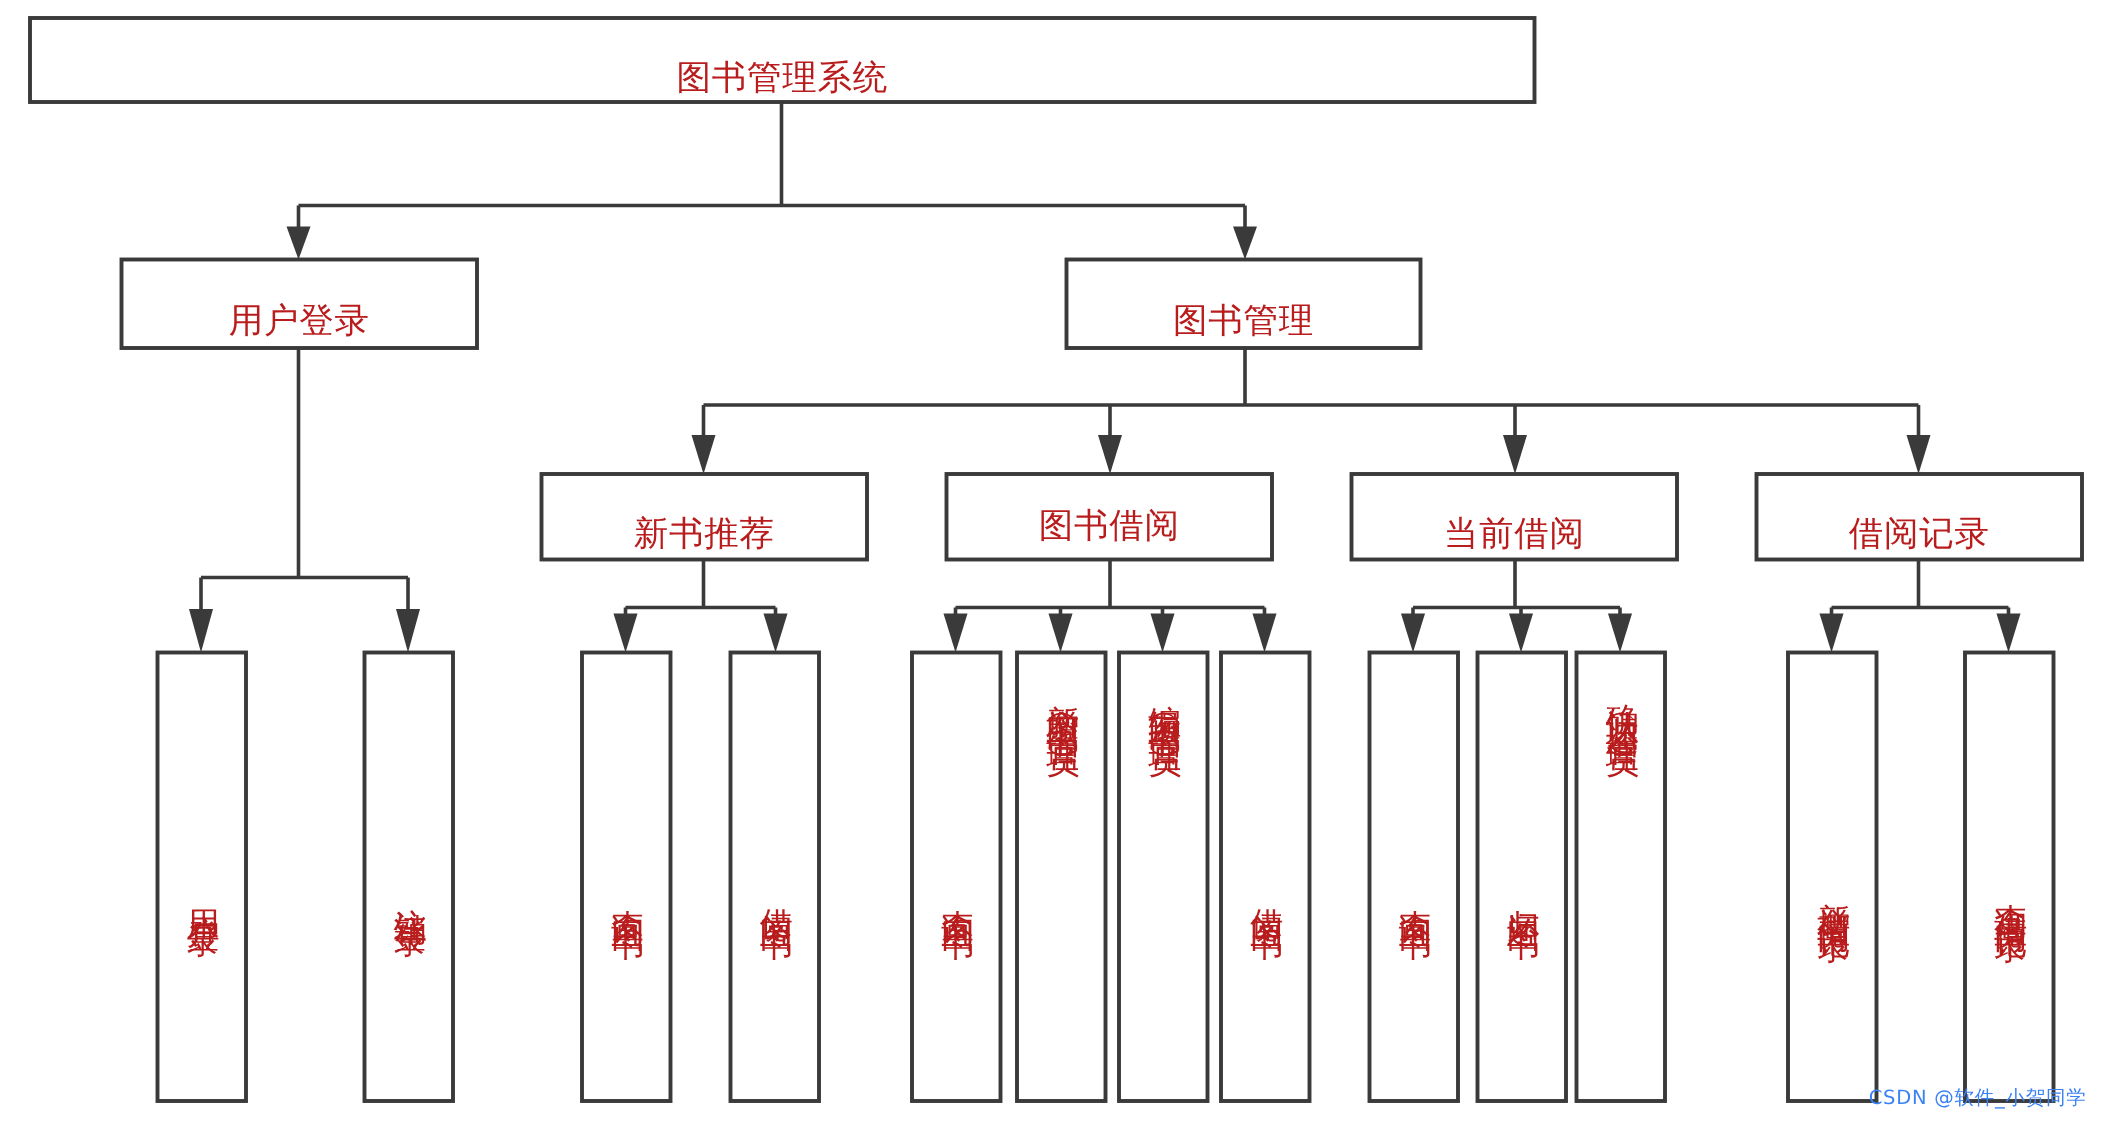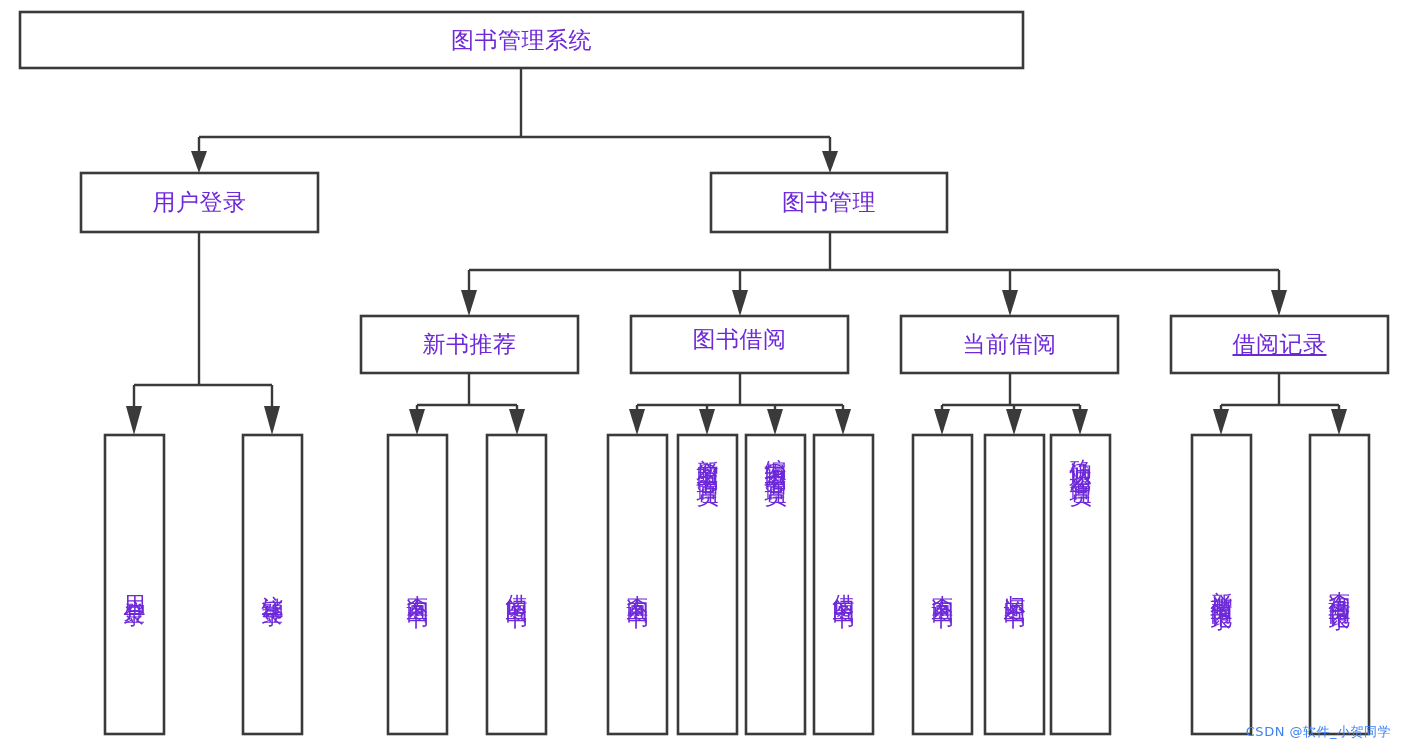--- a/index.html
+++ b/index.html
@@ -34,28 +34,29 @@
   .connector {
     stroke: #3a3a3a;
     stroke-width: 2.4;
     fill: none;
   }
   .arrow-head {
     fill: #3a3a3a;
   }
   .node-label {
     position: absolute;
-    color: #6d28d9;
+    color: #b91c1c;
     font-family: "DejaVu Sans", "Liberation Sans", sans-serif;
     display: flex;
     align-items: center;
     justify-content: center;
     box-sizing: border-box;
     pointer-events: none;
     white-space: nowrap;
+    margin-top: 11px;
   }
   .label-h {
     font-size: 23px;
     letter-spacing: 0.5px;
   }
   .label-v {
     writing-mode: vertical-rl;
     text-orientation: upright;
     font-size: 22px;
     letter-spacing: 4px;
@@ -160,21 +161,21 @@
   </svg>
 
   <div class="node-label label-h" style="left:20px; top:12px; width:1003px; height:56px;">图书管理系统</div>
 
   <div class="node-label label-h" style="left:81px; top:173px; width:237px; height:59px;">用户登录</div>
   <div class="node-label label-h" style="left:711px; top:173px; width:236px; height:59px;border-radius:26px;">图书管理</div>
 
   <div class="node-label label-h" style="left:361px; top:316px; width:217px; height:57px;">新书推荐</div>
   <div class="node-label label-h" style="left:631px; top:316px; width:217px; height:47px;">图书借阅</div>
   <div class="node-label label-h" style="left:901px; top:316px; width:217px; height:57px;">当前借阅</div>
-  <div class="node-label label-h" style="left:1171px; top:316px; width:217px; height:57px;text-decoration:underline;">借阅记录</div>
+  <div class="node-label label-h" style="left:1171px; top:316px; width:217px; height:57px;">借阅记录</div>
 
   <div class="node-label label-v" style="left:105px; top:435px; width:59px; height:299px;">用户登录</div>
   <div class="node-label label-v" style="left:243px; top:435px; width:59px; height:299px;">注销登录</div>
 
   <div class="node-label label-v" style="left:388px; top:435px; width:59px; height:299px;">查询图书</div>
   <div class="node-label label-v" style="left:487px; top:435px; width:59px; height:299px;">借阅图书</div>
 
   <div class="node-label label-v" style="left:608px; top:435px; width:59px; height:299px;">查询图书</div>
   <div class="node-label label-v align-top" style="left:678px; top:435px; width:59px; height:299px;">新增图书（管理员）</div>
   <div class="node-label label-v align-top" style="left:746px; top:435px; width:59px; height:299px;">编辑图书（管理员）</div>

